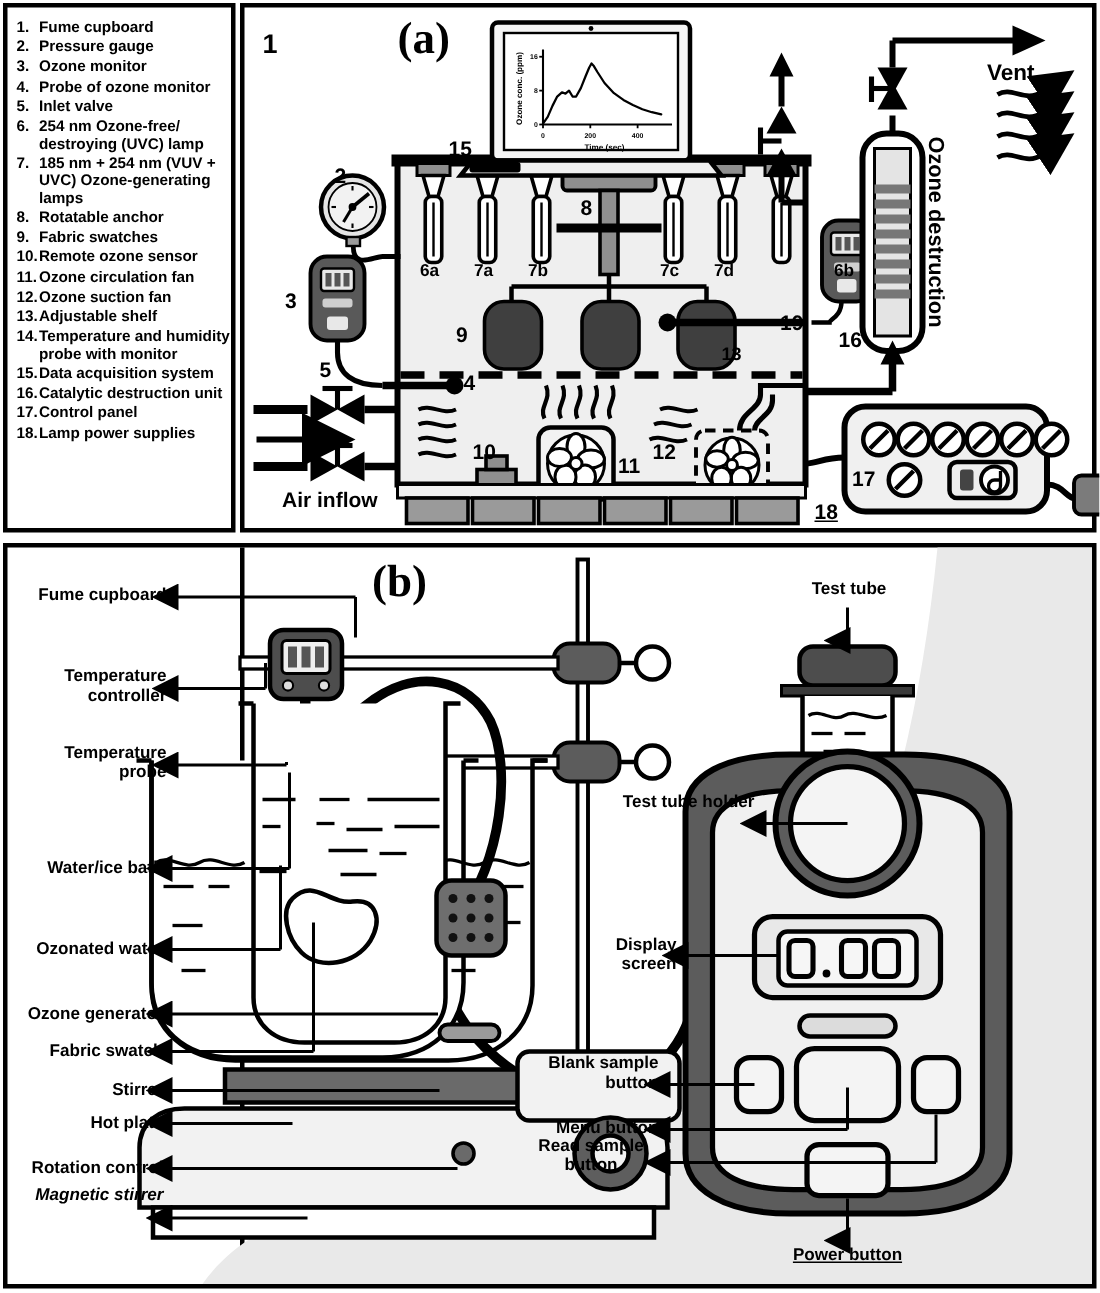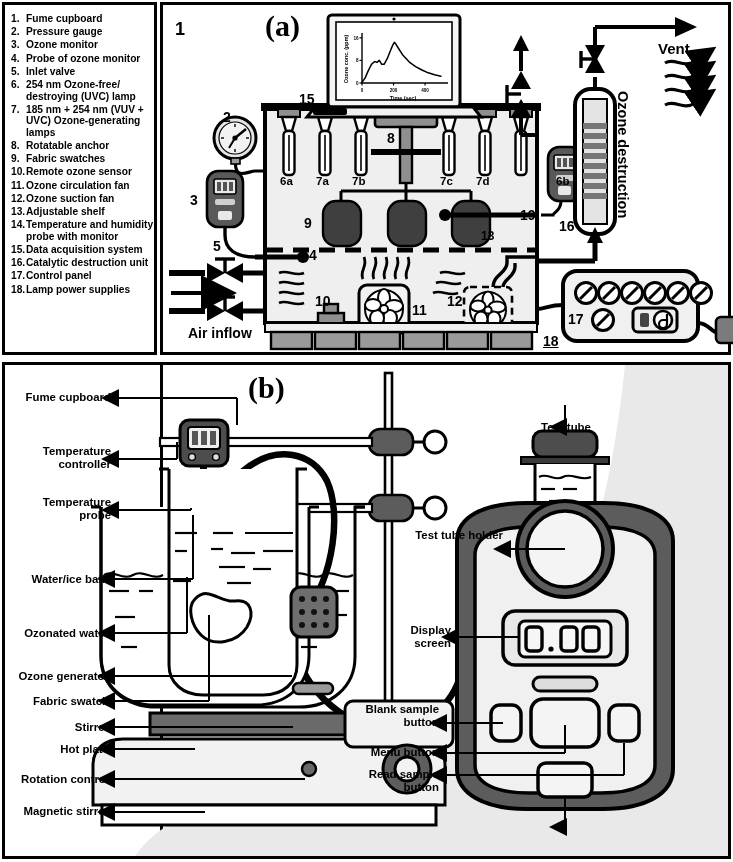--- a/index.html
+++ b/index.html
@@ -19,21 +19,21 @@
   .leg-num{width:15px;flex:0 0 15px;text-align:left;}
   .leg-txt{flex:1;}
 
   
   .lbl{position:absolute;font-weight:bold;color:#000;}
   .panel-letter{position:absolute;font-family:"Liberation Serif",serif;font-weight:bold;font-size:30px;color:#000;}
   svg{position:absolute;left:0;top:0;overflow:visible;}
 
   
   .blabel{position:absolute;font-size:11.4px;font-weight:bold;line-height:13px;color:#000;text-align:right;}
-  .blabel.ctr{text-align:center;margin-top:34px;}
+  .blabel.ctr{text-align:center;}
 </style>
 </head>
 <body>
 
 <div id="page">
 
   <div class="frame" id="legend-frame">
     <div id="legend">
       <div class="leg-row">
           <span class="leg-num">1.</span>
@@ -422,21 +422,21 @@
     <div class="panel-letter" style="left:102px;top:4px;">(a)</div>
     <div class="lbl" style="left:12px;top:14px;font-size:18px;">1</div>
     <div class="lbl" style="left:60px;top:104px;font-size:14px;">2</div>
     <div class="lbl" style="left:27px;top:187px;font-size:14px;">3</div>
     <div class="lbl" style="left:146px;top:242px;font-size:14px;">4</div>
     <div class="lbl" style="left:50px;top:233px;font-size:14px;">5</div>
     <div class="lbl" style="left:224px;top:125px;font-size:14px;">8</div>
     <div class="lbl" style="left:141px;top:210px;font-size:14px;">9</div>
     <div class="lbl" style="left:152px;top:288px;font-size:14px;">10</div>
     <div class="lbl" style="left:249px;top:297px;font-size:14px;">11</div>
-    <div class="lbl" style="left:284px;top:288px;font-size:14px;">12</div>
+    <div class="lbl" style="left:272px;top:288px;font-size:14px;">12</div>
     <div class="lbl" style="left:318px;top:224px;font-size:12px;">13</div>
     <div class="lbl" style="left:357px;top:202px;font-size:14px;">19</div>
     <div class="lbl" style="left:136px;top:86px;font-size:14px;">15</div>
     <div class="lbl" style="left:396px;top:213px;font-size:14px;">16</div>
     <div class="lbl" style="left:405px;top:306px;font-size:14px;">17</div>
     <div class="lbl" style="left:380px;top:328px;font-size:14px;text-decoration:underline;">18</div>
 
     <div class="lbl" style="left:117px;top:170px;font-size:11.5px;">6a</div>
     <div class="lbl" style="left:153px;top:170px;font-size:11.5px;">7a</div>
     <div class="lbl" style="left:189px;top:170px;font-size:11.5px;">7b</div>
@@ -693,24 +693,24 @@
     <div class="blabel" style="left:6px;top:26px;width:100px;">Fume cupboard</div>
     <div class="blabel" style="left:6px;top:131px;width:100px;">Temperature probe</div>
     <div class="blabel" style="left:6px;top:80px;width:100px;">Temperature controller</div>
     <div class="blabel" style="left:6px;top:208px;width:98px;">Water/ice bath</div>
     <div class="blabel" style="left:2px;top:262px;width:102px;">Ozonated water</div>
     <div class="blabel" style="left:0px;top:305px;width:104px;">Ozone generator</div>
     <div class="blabel" style="left:2px;top:330px;width:102px;">Fabric swatch</div>
     <div class="blabel" style="left:2px;top:356px;width:102px;">Stirrer</div>
     <div class="blabel" style="left:2px;top:378px;width:102px;">Hot plate</div>
     <div class="blabel" style="left:0px;top:408px;width:104px;">Rotation control</div>
-    <div class="blabel" style="left:0px;top:440px;width:104px;">Magnetic stirrer</div>
+    <div class="blabel" style="left:0px;top:426px;width:104px;font-style:italic;">Magnetic stirrer</div>
 
     <div class="blabel ctr" style="left:515px;top:22px;width:92px;">Test tube</div>
     <div class="blabel" style="left:410px;top:164px;width:88px;">Test tube holder</div>
     <div class="blabel" style="left:366px;top:259px;width:80px;">Display screen</div>
     <div class="blabel" style="left:344px;top:338px;width:90px;">Blank sample button</div>
     <div class="blabel" style="left:334px;top:381px;width:100px;">Menu button</div>
-    <div class="blabel" style="left:344px;top:403px;width:90px;">Read sample button</div>
+    <div class="blabel" style="left:344px;top:393px;width:90px;text-align:center;">Read sample button</div>
     <div class="blabel ctr" style="left:512px;top:466px;width:96px;text-decoration:underline;">Power button</div>
   </div>
 
 </div>
 
 </body></html>

